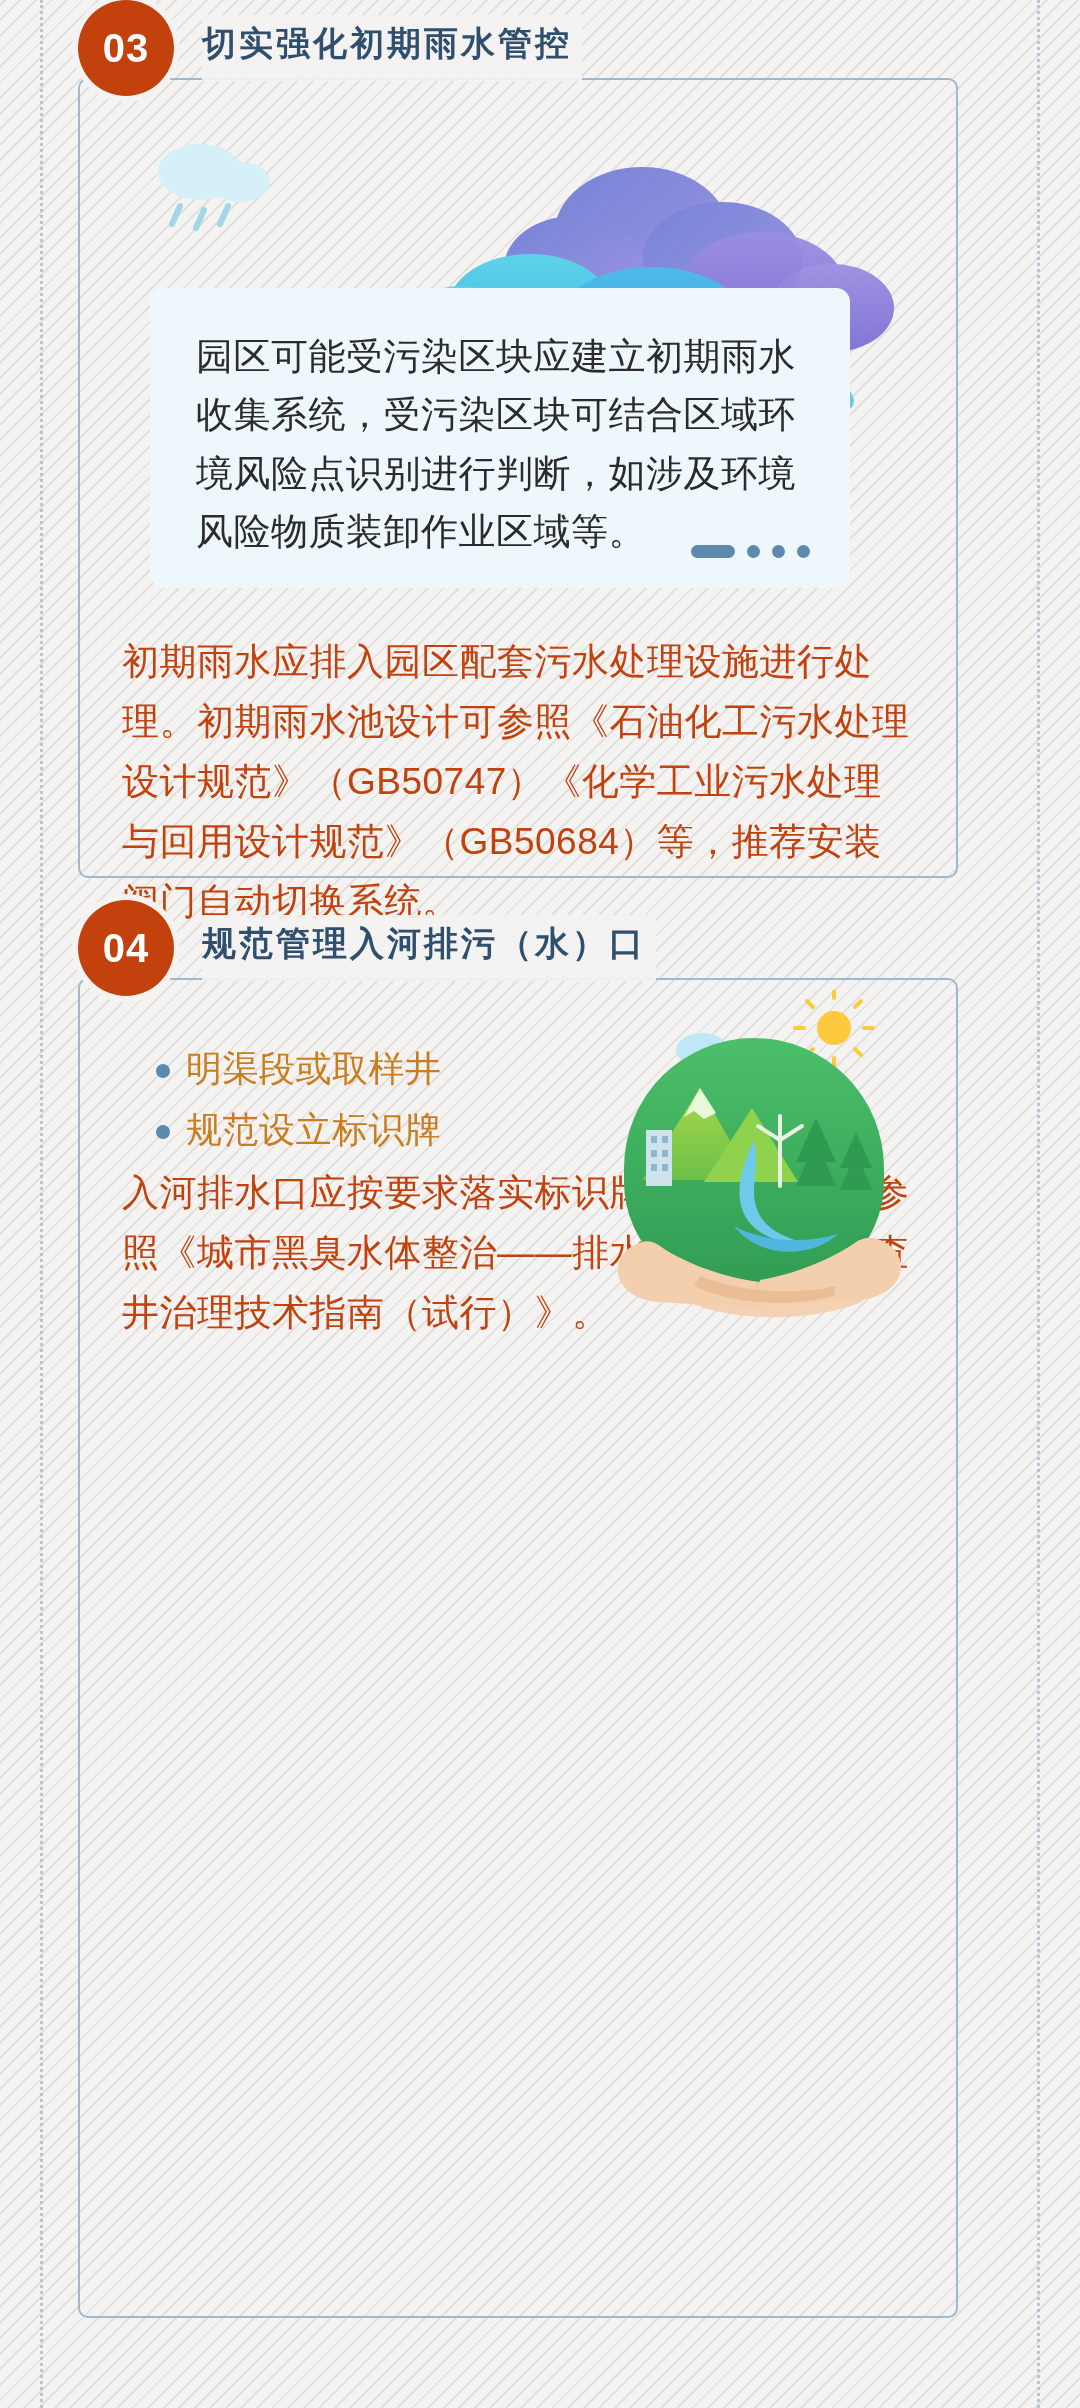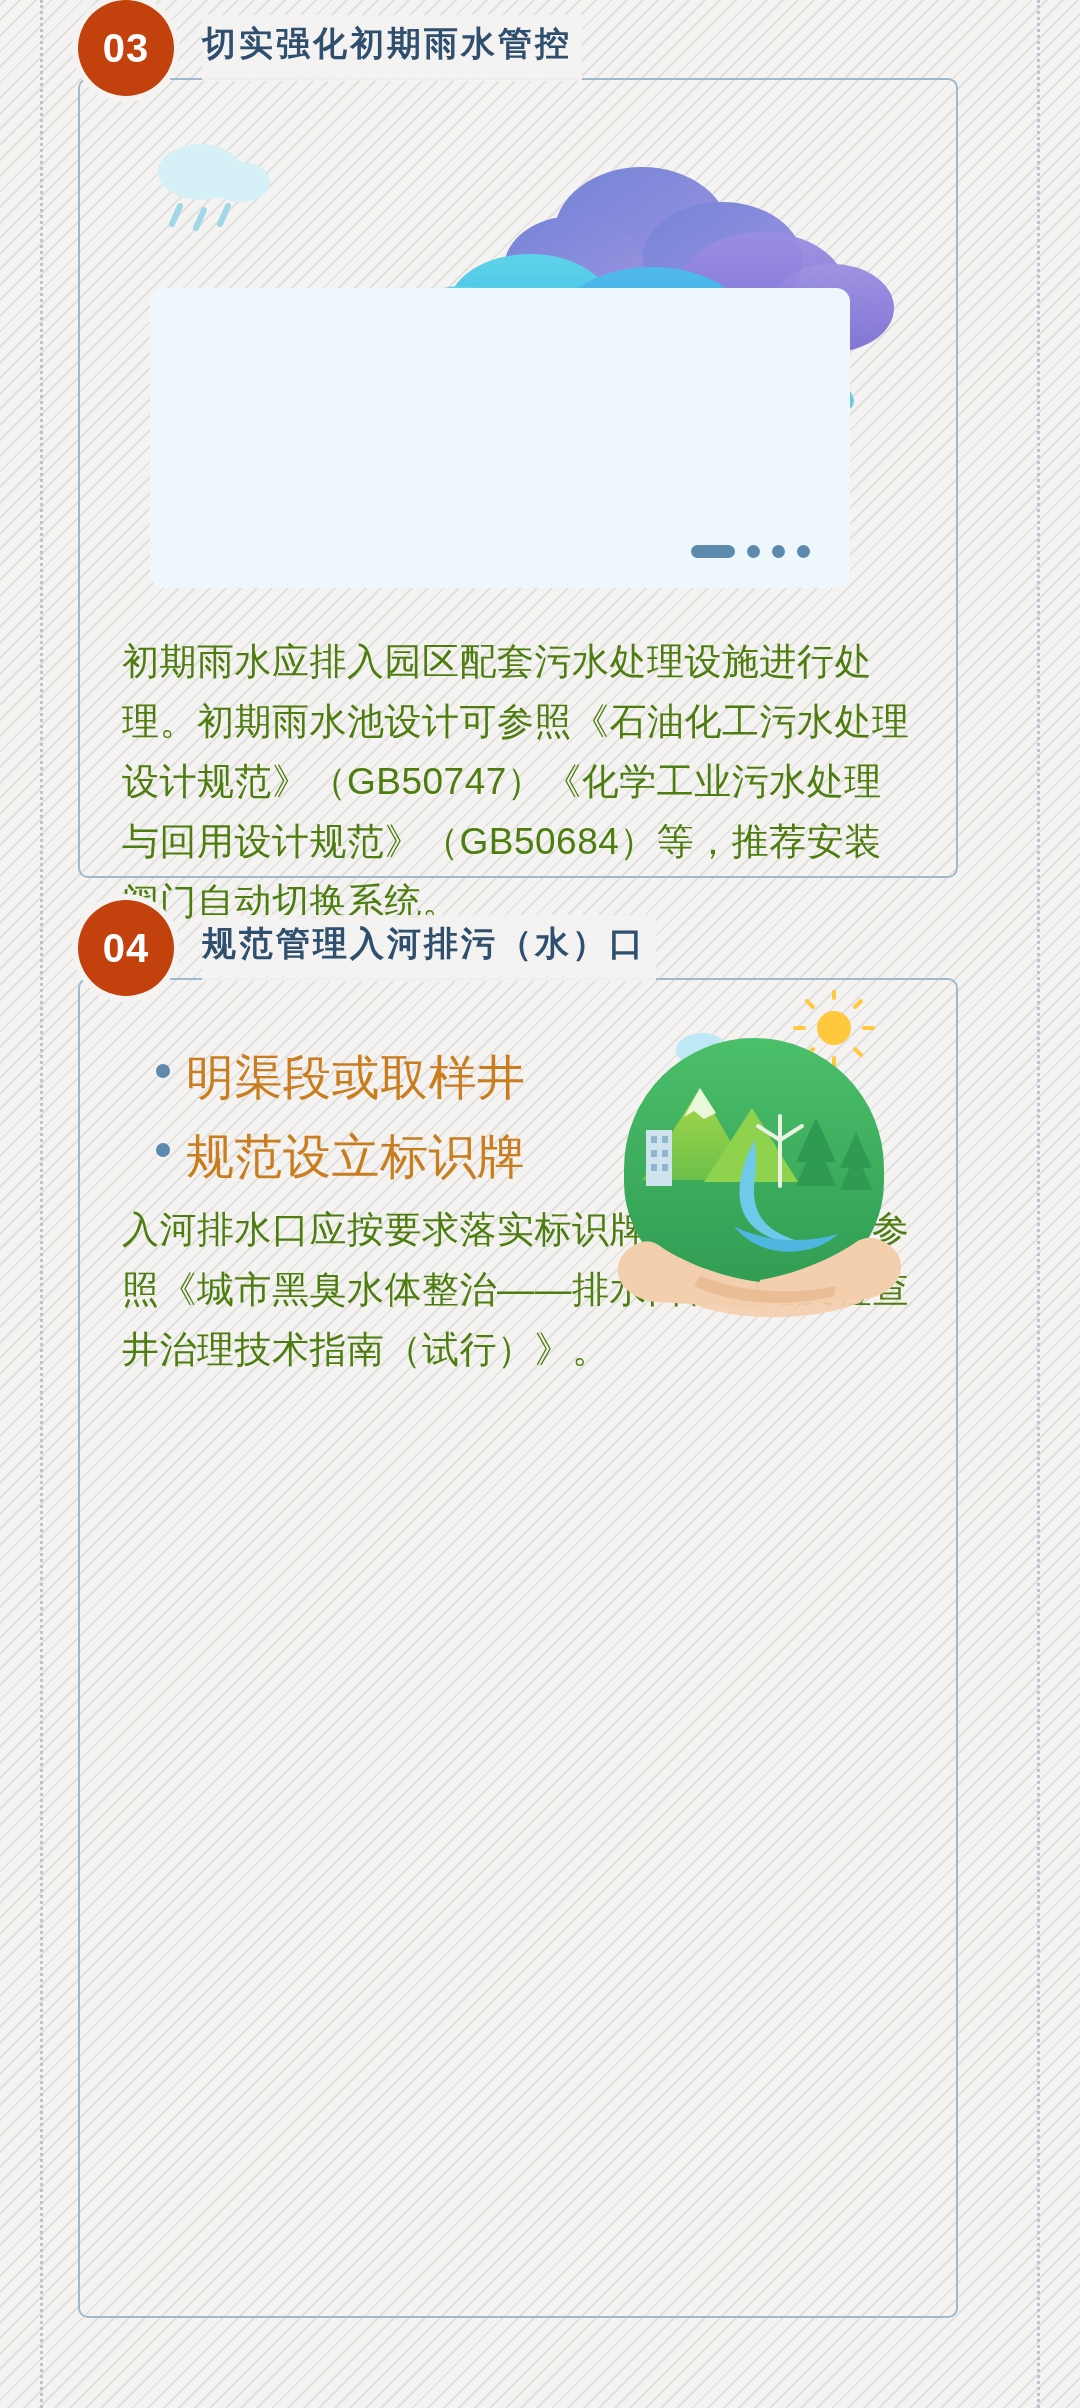--- a/index.html
+++ b/index.html
@@ -98,21 +98,21 @@
 
   .sec-body {
     position: relative;
     z-index: 4;
     padding: 34px 44px 44px 44px;
   }
 
   p.para {
     font-size: 37px;
     line-height: 1.62;
-    color: #4d7c0f;
+    color: #c2410c;
     margin: 0 0 0 0;
     letter-spacing: 0.5px;
   }
 
   
   #section-03 { top: 0; }
   #section-03 .sec-frame { height: 800px; }
 
   .cloud-card-wrap {
     position: relative;
@@ -173,21 +173,21 @@
     margin: 6px 0 0 0;
     z-index: 3;
   }
   ul.bullets {
     list-style: none;
     margin: 12px 0 0 0;
     padding: 0 0 0 34px;
   }
   ul.bullets li {
     position: relative;
-    font-size: 48px;
+    font-size: 36px;
     line-height: 1.52;
     color: #c97d1e;
     letter-spacing: 0.5px;
     padding-left: 30px;
     margin-bottom: 6px;
   }
   ul.bullets li::before {
     content: "";
     position: absolute;
     left: 0;
@@ -293,20 +293,21 @@
           <g fill="#6fcbe4">
             <path d="M704 10 c0 0 -10 13 -10 19 a10 10 0 0 0 20 0 c0 -6 -10 -19 -10 -19z"></path>
             <path d="M640 56 c0 0 -10 13 -10 19 a10 10 0 0 0 20 0 c0 -6 -10 -19 -10 -19z"></path>
             <path d="M722 92 c0 0 -10 13 -10 19 a10 10 0 0 0 20 0 c0 -6 -10 -19 -10 -19z"></path>
             <path d="M660 140 c0 0 -9 12 -9 17 a9 9 0 0 0 18 0 c0 -5 -9 -17 -9 -17z"></path>
             <path d="M712 182 c0 0 -9 12 -9 17 a9 9 0 0 0 18 0 c0 -5 -9 -17 -9 -17z"></path>
           </g>
         </svg>
 
         <div class="quote-card">
+          <p>园区可能受污染区块应建立初期雨水收集系统，受污染区块可结合区域环境风险点识别进行判断，如涉及环境风险物质装卸作业区域等。</p>
           <div class="dots">
             <span class="d long"></span>
             <span class="d"></span>
             <span class="d"></span>
             <span class="d"></span>
           </div>
         </div>
       </div>
 
       <p class="para">初期雨水应排入园区配套污水处理设施进行处理。初期雨水池设计可参照《石油化工污水处理设计规范》（GB50747）《化学工业污水处理与回用设计规范》（GB50684）等，推荐安装阀门自动切换系统。</p>

